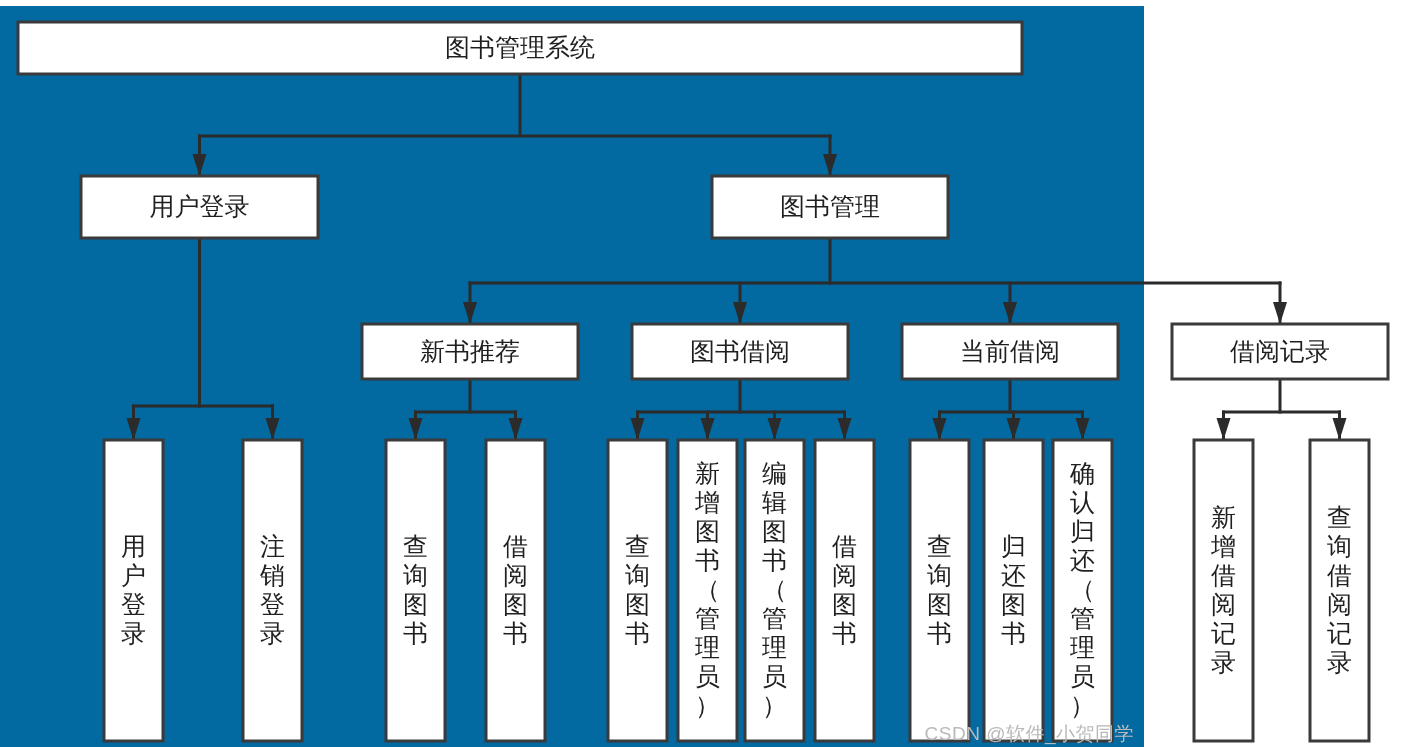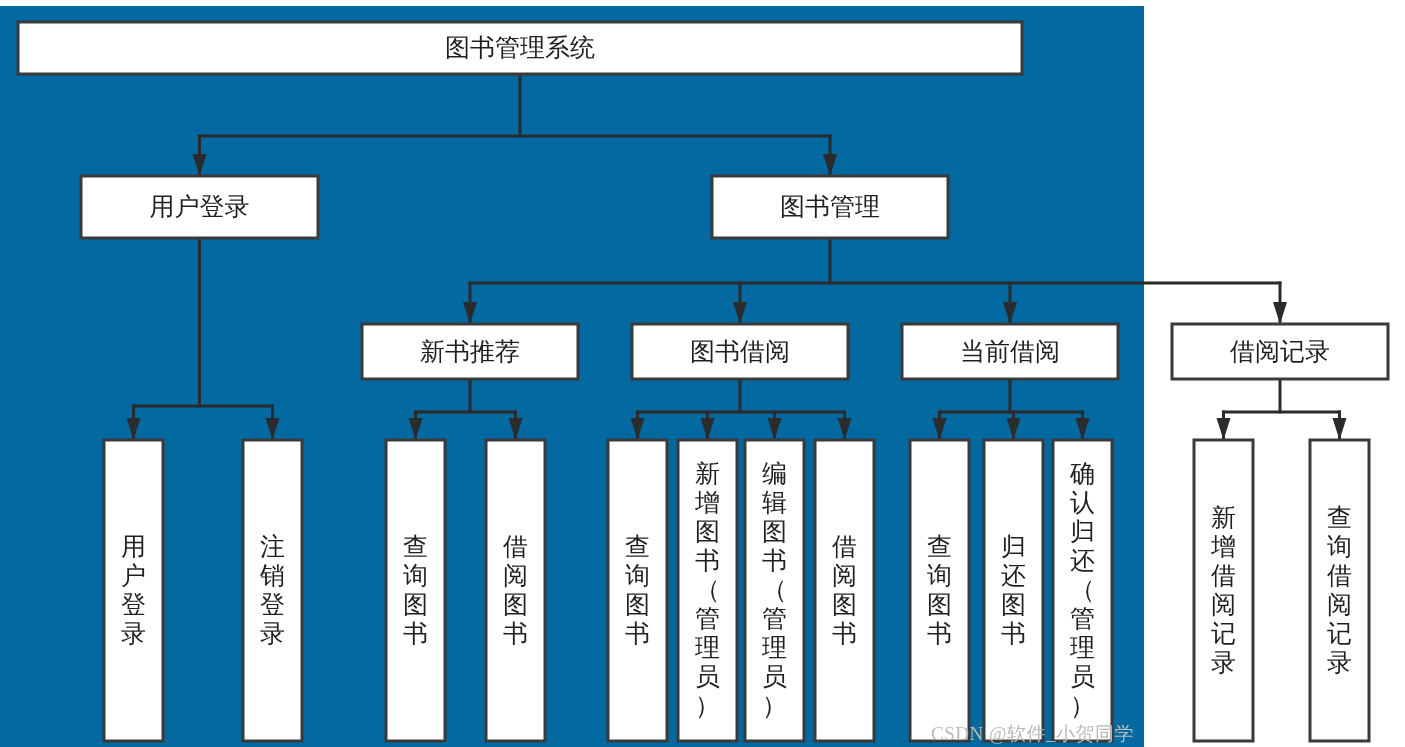--- a/index.html
+++ b/index.html
@@ -53,21 +53,21 @@
     stroke-linecap: square;
   }
   .arrow-head {
     fill: #2b2b2b;
     stroke: none;
   }
   .watermark {
     position: absolute;
     right: 10px;
     bottom: 6px;
-    font-family: Liberation Serif, serif;
+    font-family: Liberation Sans, sans-serif;
     font-size: 19px;
     color: #b9b9b9;
     white-space: nowrap;
     letter-spacing: 0.5px;
     user-select: none;
   }
 </style>
 </head>
 <body>
 

